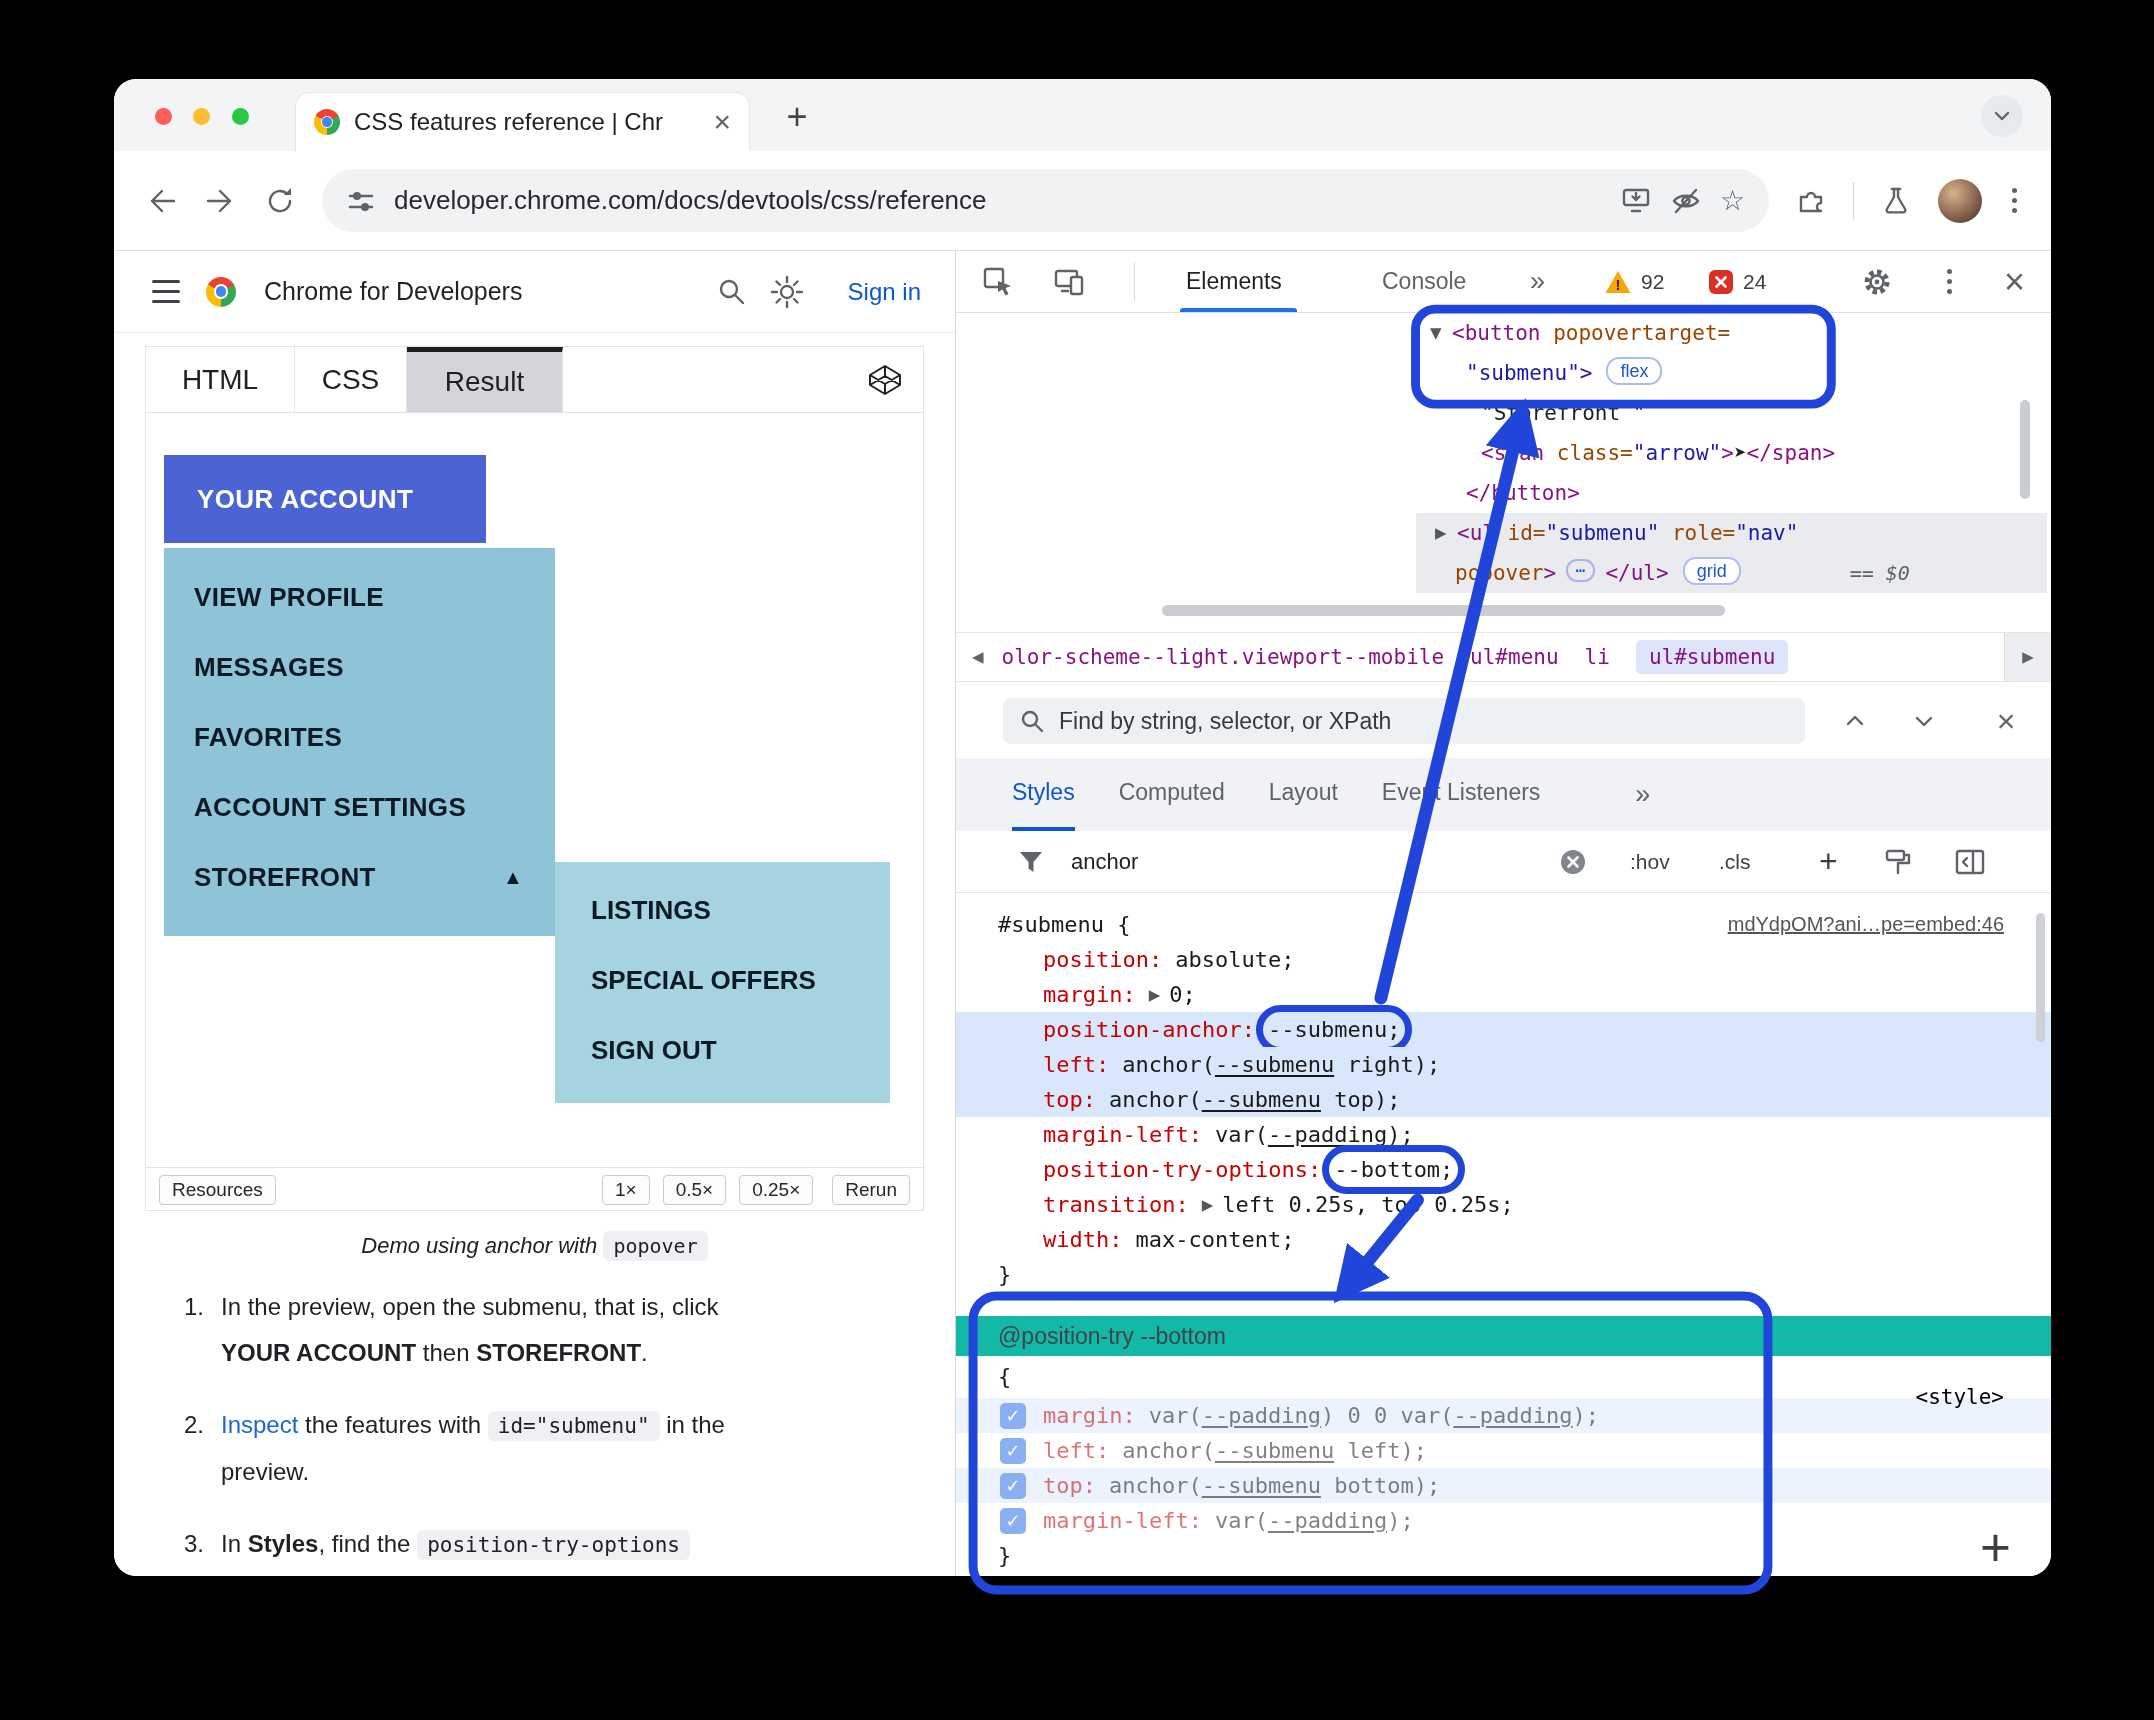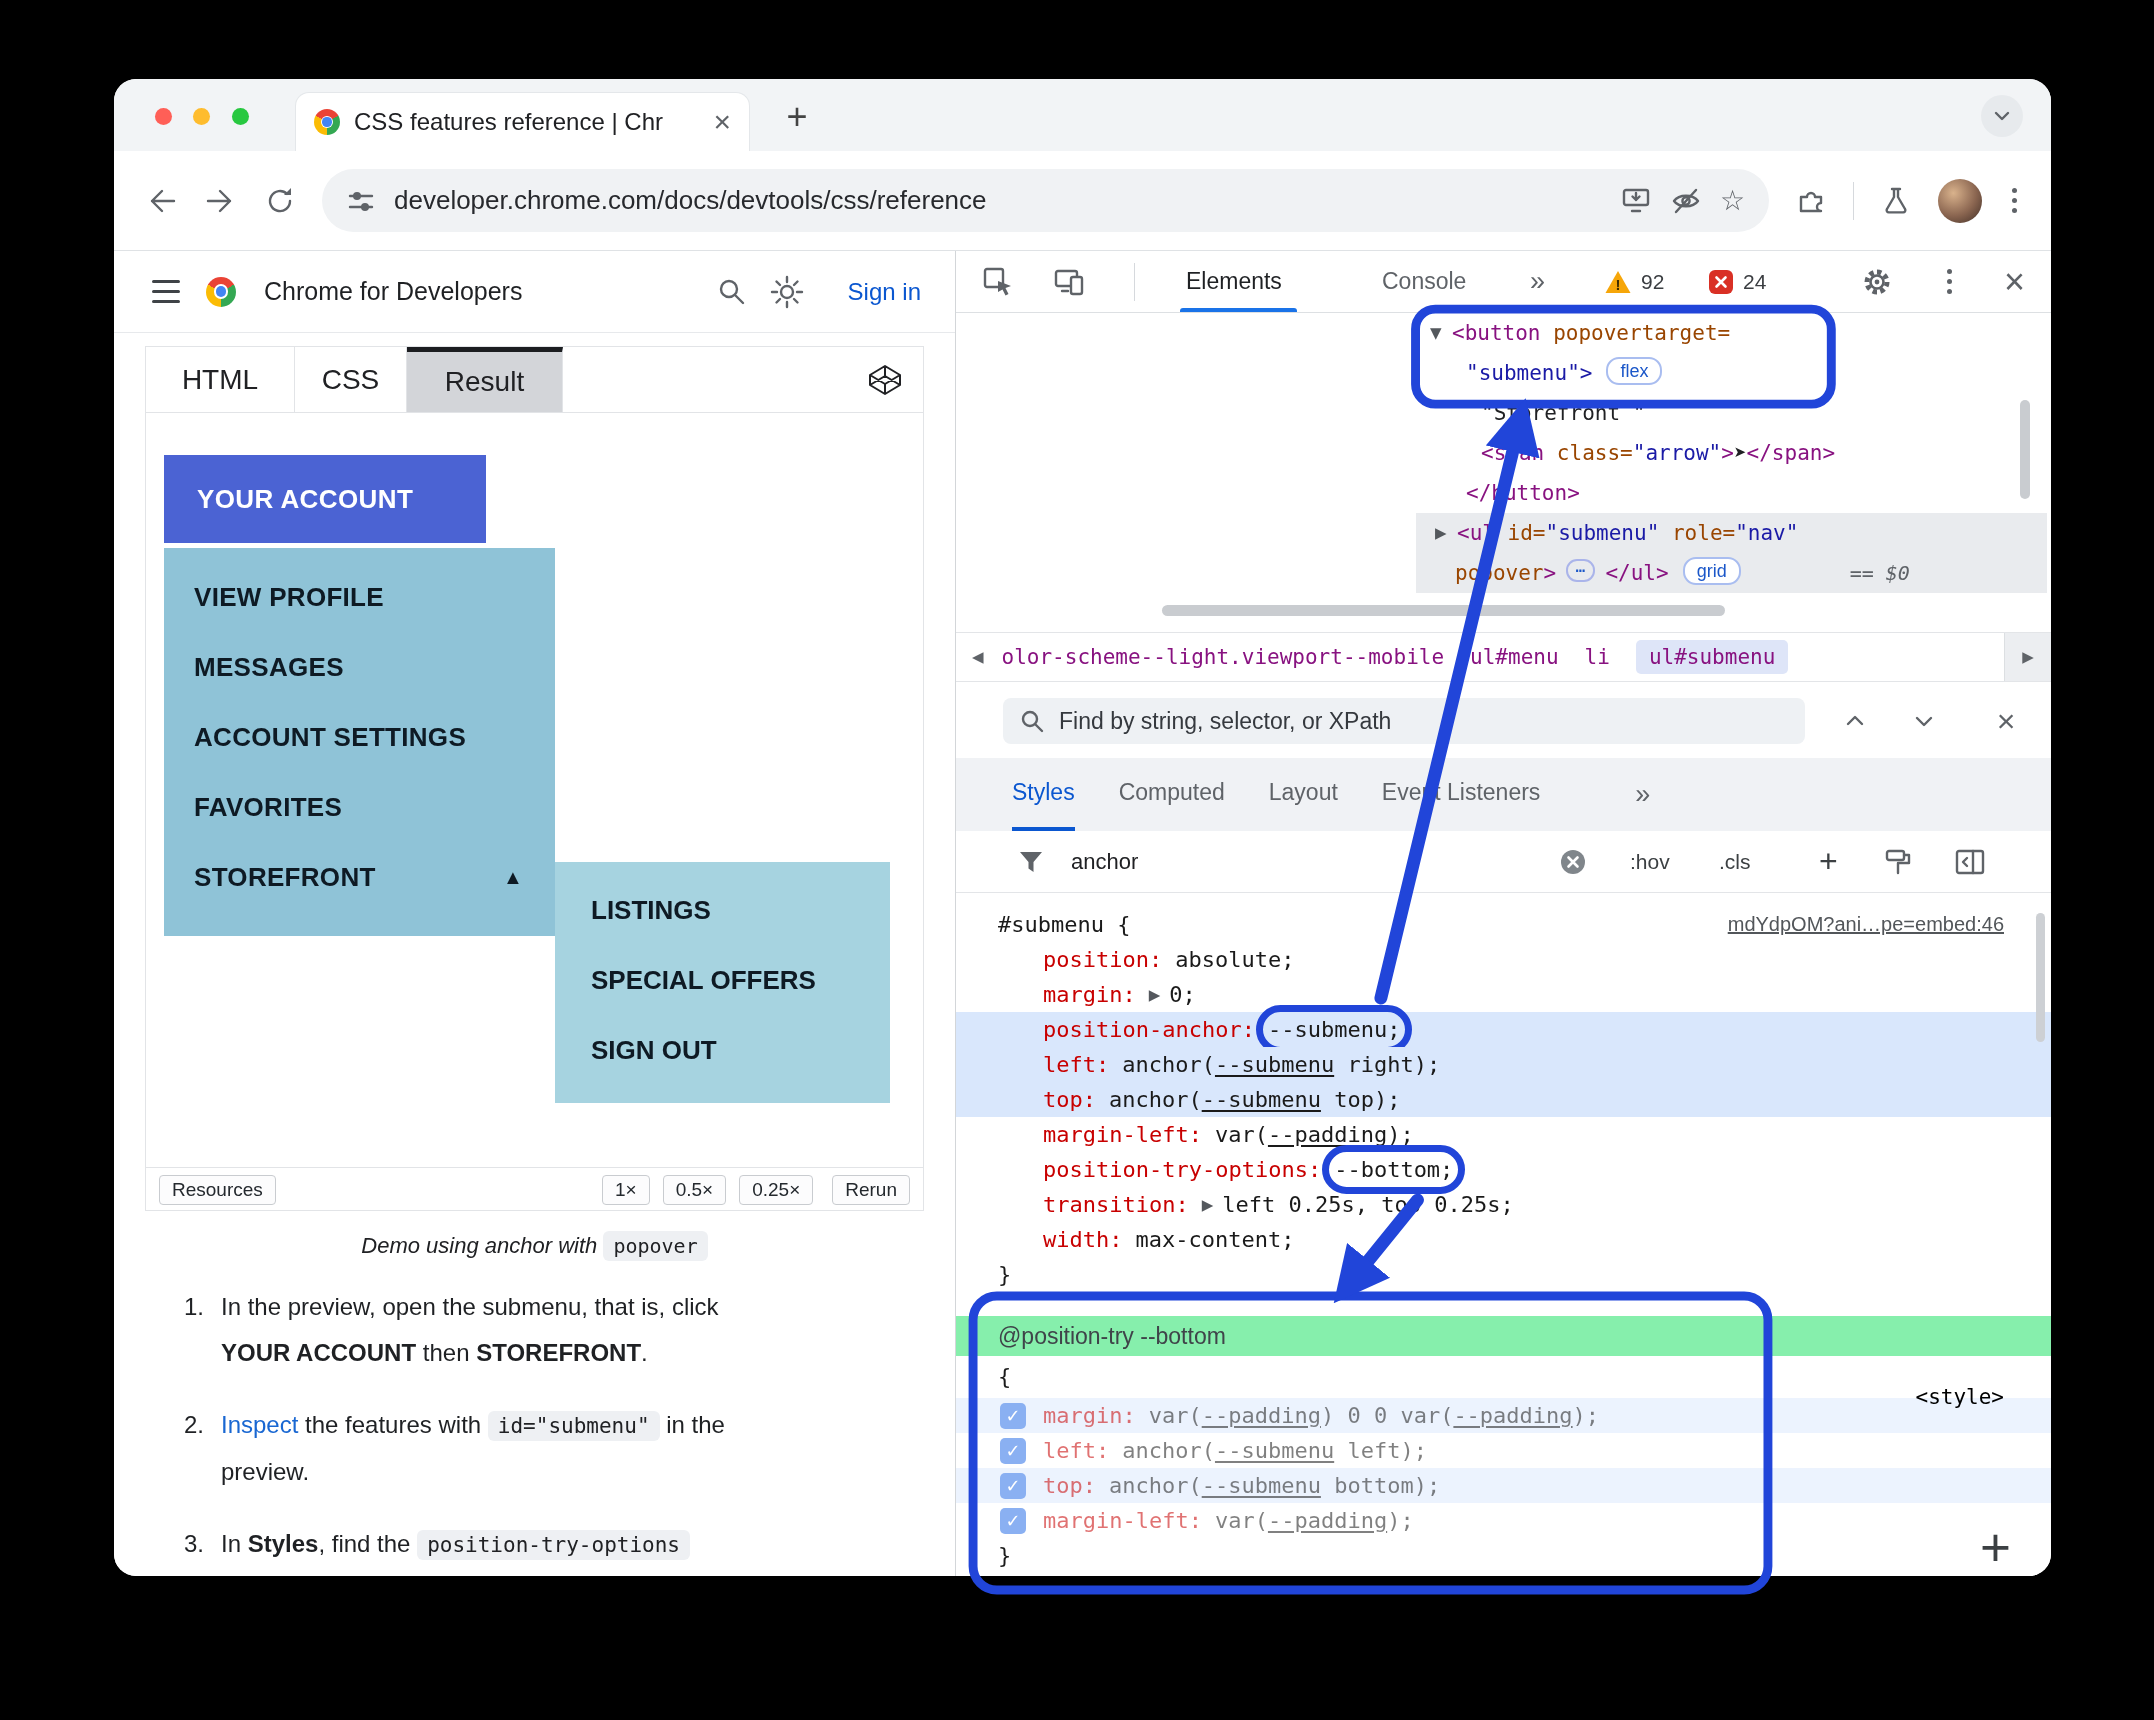--- a/index.html
+++ b/index.html
@@ -115,21 +115,21 @@
   .sline.prop{padding-left:87px;}
   .sline.hl{background:#d9e7fc;}
   .pn{color:#c80000;}
   .pv{margin-left:13px;}
   .pv.m0{margin-left:0;}
   .vu{text-decoration:underline;text-underline-offset:3px;}
   .dis{display:inline-block;font-family:"DejaVu Sans",sans-serif;font-size:15px;color:#54585d;margin:0 9px 0 13px;vertical-align:2px;}
   .srclink{position:absolute;right:47px;top:0;font-size:20px;color:#52565a;text-decoration:underline;font-family:"Liberation Sans",sans-serif;}
   .ring{outline:7px solid #2145d9;outline-offset:5px;border-radius:989px;}
   .attry{margin-top:24px;}
-  .athead{height:40px;line-height:40px;padding-left:42px;font-family:"Liberation Sans",sans-serif;font-size:23px;color:#3f4449;background:#86efac;}
+  .athead{height:40px;line-height:40px;padding-left:42px;font-family:"Liberation Sans",sans-serif;font-size:23px;color:#3f4449;background:#14b8a6;}
   .openline{height:42px;line-height:42px;padding-left:42px;white-space:pre;}
   .atrow{position:relative;height:35px;line-height:35px;padding-left:87px;white-space:pre;}
   .atrow.chg{background:#ecf3fe;}
   .cb{position:absolute;left:44px;top:5px;width:26px;height:26px;border-radius:5px;background:#8ab0f2;display:flex;align-items:center;justify-content:center;}
   .cb .ck{color:#fff;font-size:18px;font-family:"DejaVu Sans",sans-serif;line-height:26px;}
   .dim{opacity:.55;}
   .stylelink{position:absolute;right:47px;top:492px;font-size:21px;color:#000000;}
   .bigplus{position:absolute;right:40px;top:624px;font-size:53px;color:#3c4043;font-weight:300;font-family:"Liberation Sans",sans-serif;}
   .stylescroll{position:absolute;right:6px;top:20px;width:9px;height:129px;border-radius:5px;background:#cdd0d4;}
   
@@ -246,22 +246,22 @@
           <div class="wtab result">Result</div>
           <svg class="ic codepen" width="36" height="34" viewBox="0 0 36 34">
             <path d="M18 3 L33 12 V22 L18 31 L3 22 V12 Z M3 12 L18 21 L33 12 M18 31 V21 M18 3 V13 M3 22 L18 13 L33 22" fill="none" stroke="#202124" stroke-width="2" stroke-linejoin="round"></path>
           </svg>
         </div>
         <div class="canvas">
           <div class="accountbtn">YOUR ACCOUNT</div>
           <div class="menu">
             <div class="mi">VIEW PROFILE</div>
             <div class="mi">MESSAGES</div>
+            <div class="mi">FAVORITES</div>
             <div class="mi">ACCOUNT SETTINGS</div>
-            <div class="mi">FAVORITES</div>
             <div class="mi store">
               <span>STOREFRONT</span>
               <span style="font-size:20px;">▲</span>
             </div>
           </div>
           <div class="submenu">
             <div class="mi">LISTINGS</div>
             <div class="mi">SPECIAL OFFERS</div>
             <div class="mi">SIGN OUT</div>
           </div>

